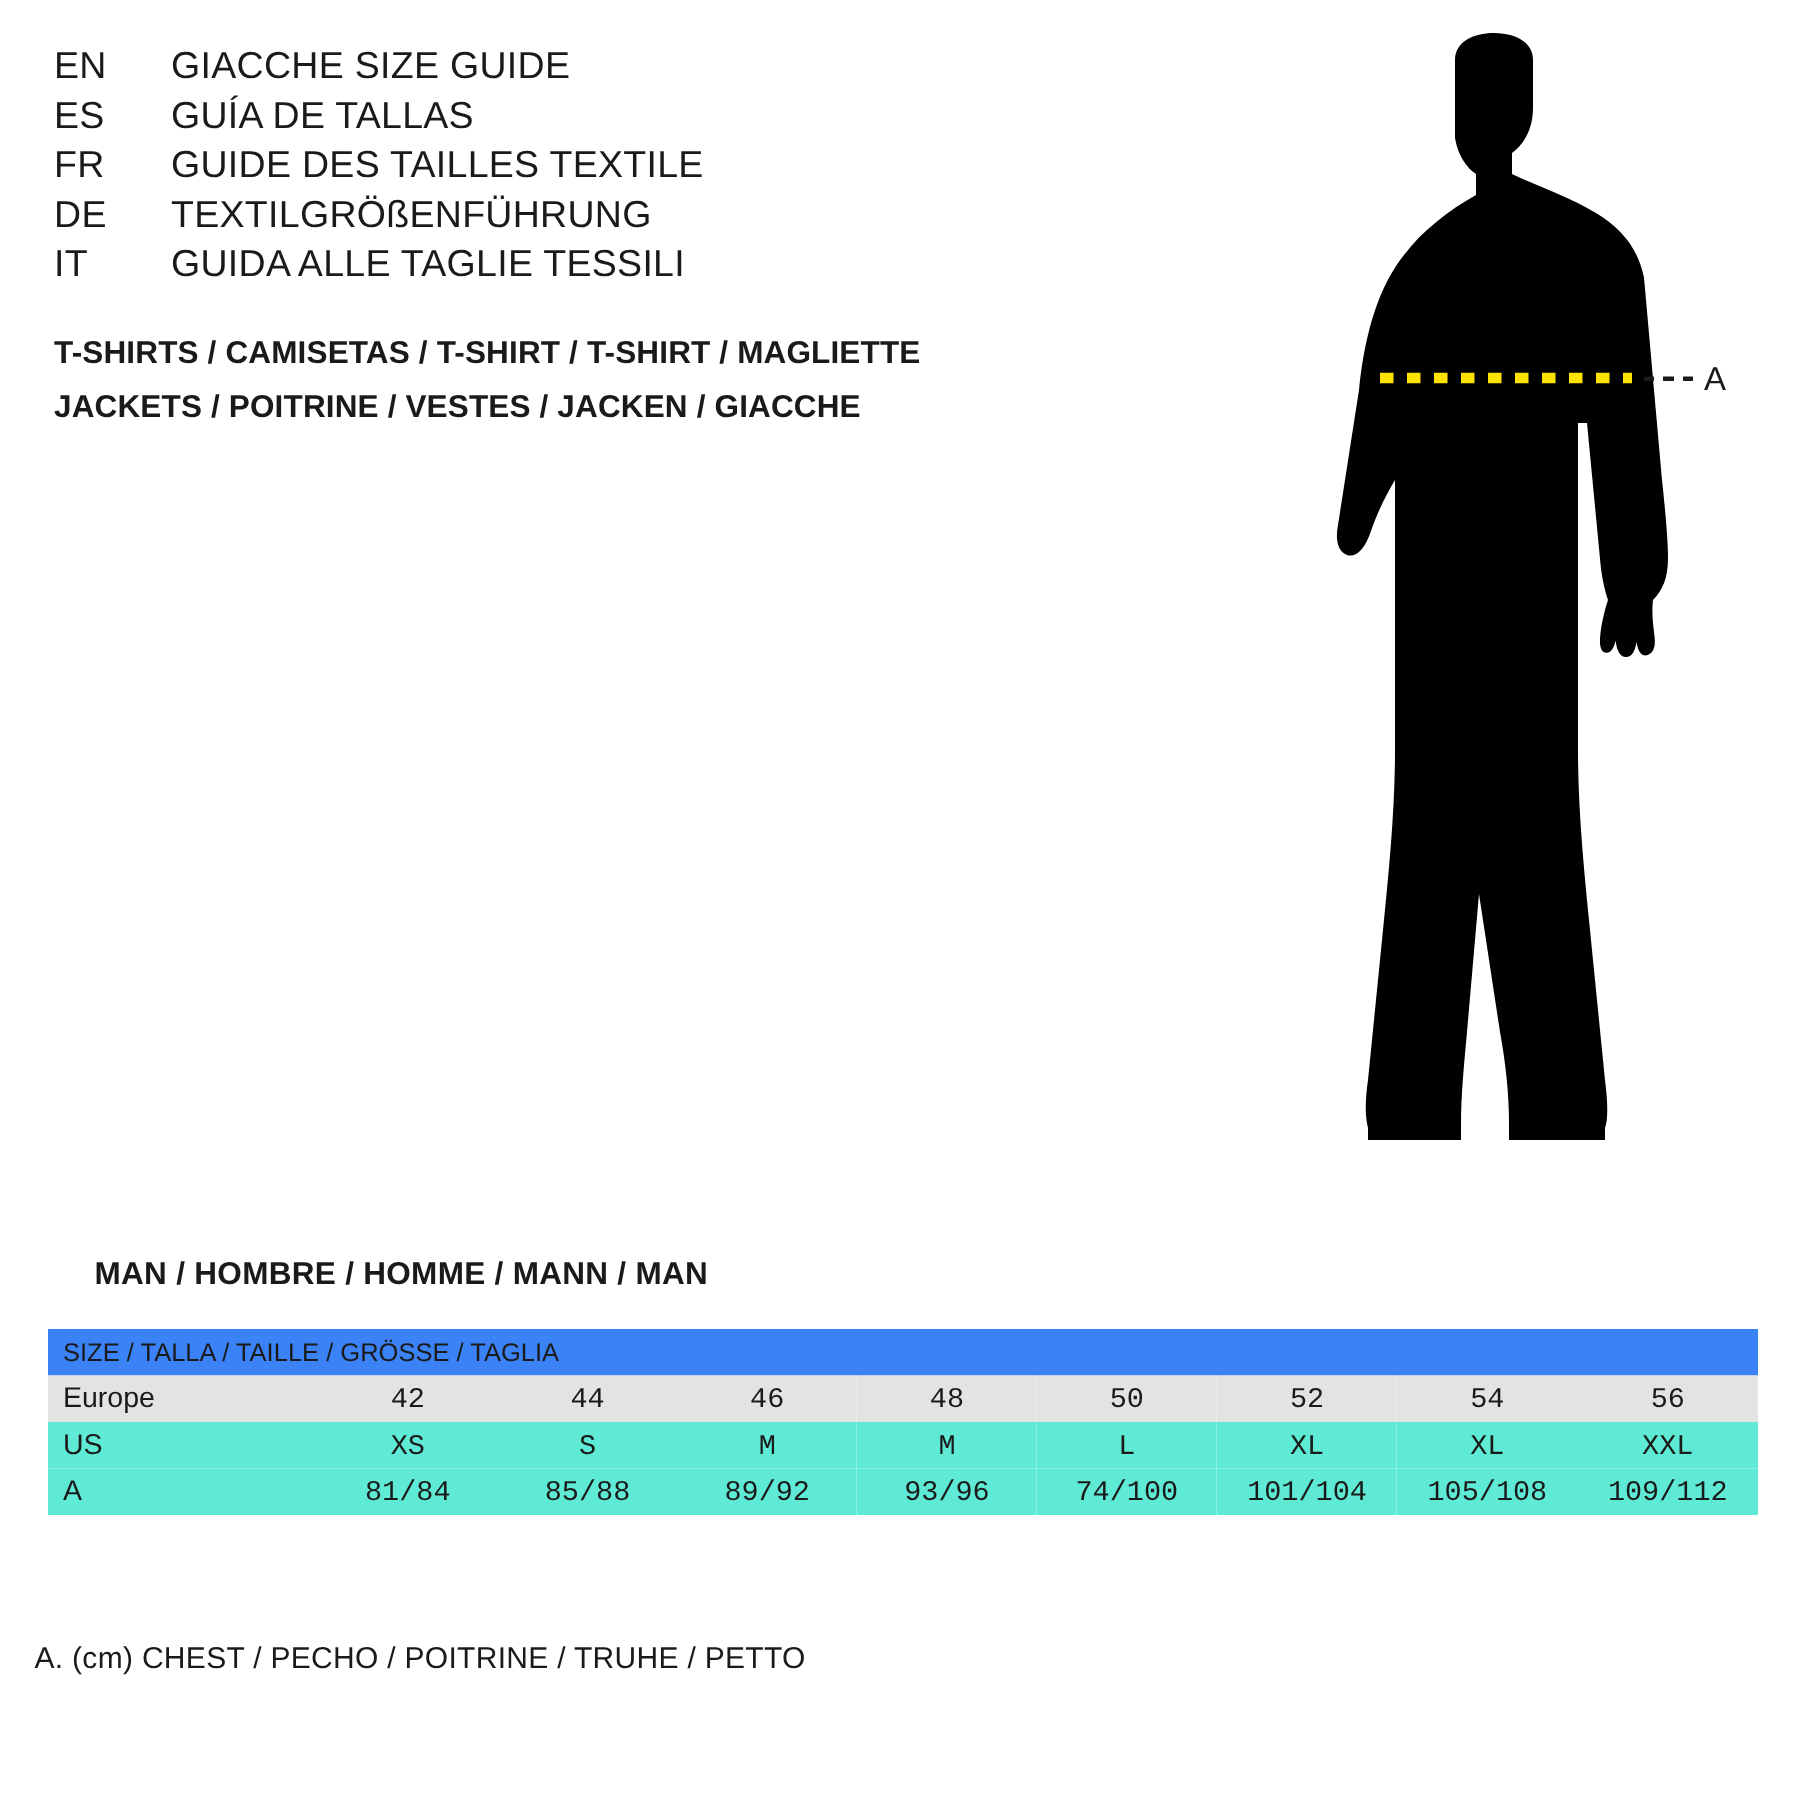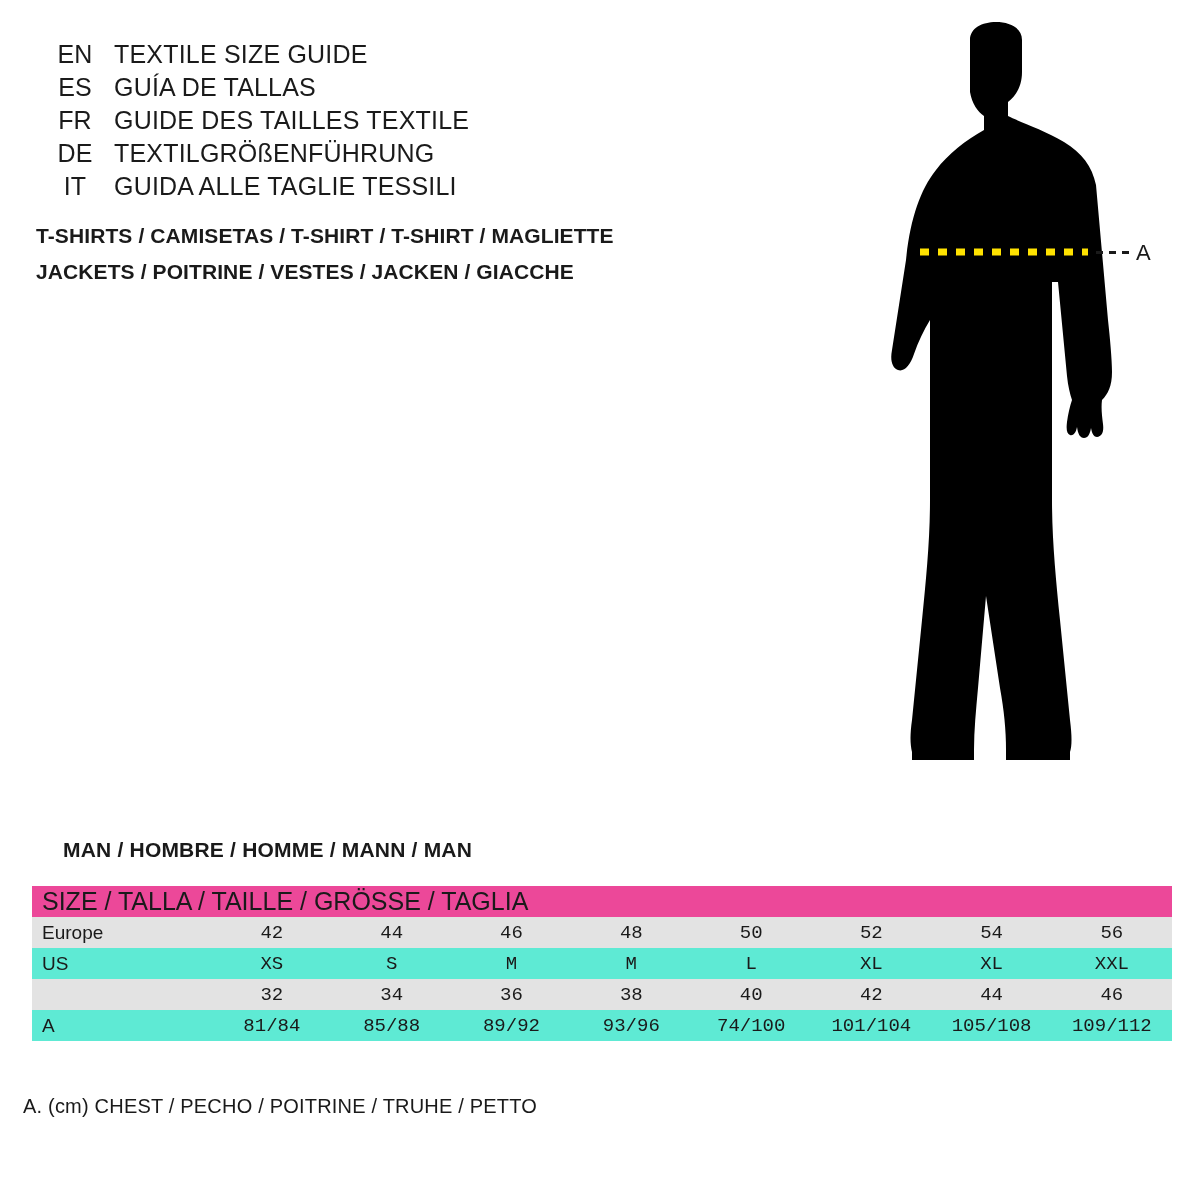--- a/index.html
+++ b/index.html
@@ -13,23 +13,22 @@
     position: relative;
     font-family: "Liberation Sans", sans-serif;
     color: #1a1a1a;
     overflow: hidden;
   }
 
   
   .lang-block {
     position: absolute;
     left: 36px;
-    top: 40px;
+    top: 30px;
     width: 700px;
-    text-align: center;
   }
   .lang-row {
     display: flex;
     align-items: baseline;
     height: 33px;
   }
   .lang-code {
     width: 78px;
     font-size: 25px;
     letter-spacing: 0.2px;
@@ -103,22 +102,22 @@
     width: 1140px;
     border-collapse: collapse;
     font-size: 19px;
   }
   table.size-table td {
     padding: 0;
     height: 31px;
     color: #1a1a1a;
   }
   .row-header td {
-    background: #ec4899;
-    font-size: 25px;
+    background: #3b82f6;
+    font-size: 17px;
     height: 30px;
   }
   .row-shade td {
     background: #e3e3e3;
   }
   .row-plain td {
     background: #5eead4;
   }
   .cell-label {
     width: 172px;
@@ -139,21 +138,21 @@
     letter-spacing: 0.2px;
     color: #1a1a1a;
   }
 </style>
 </head>
 <body>
 
 <div class="lang-block">
   <div class="lang-row">
     <span class="lang-code">EN</span>
-    <span class="lang-text">TEXTILE SIZE GUIDE</span>
+    <span class="lang-text">GIACCHE SIZE GUIDE</span>
   </div>
   <div class="lang-row">
     <span class="lang-code">ES</span>
     <span class="lang-text">GUÍA DE TALLAS</span>
   </div>
   <div class="lang-row">
     <span class="lang-code">FR</span>
     <span class="lang-text">GUIDE DES TAILLES TEXTILE</span>
   </div>
   <div class="lang-row">
@@ -280,31 +279,20 @@
       <td class="cell-val">XS</td>
       <td class="cell-val">S</td>
       <td class="cell-val">M</td>
       <td class="cell-val">M</td>
       <td class="cell-val">L</td>
       <td class="cell-val">XL</td>
       <td class="cell-val">XL</td>
       <td class="cell-val">XXL</td>
     </tr>
 
-    <tr class="row-shade">
-      <td class="cell-label"></td>
-      <td class="cell-val">32</td>
-      <td class="cell-val">34</td>
-      <td class="cell-val">36</td>
-      <td class="cell-val">38</td>
-      <td class="cell-val">40</td>
-      <td class="cell-val">42</td>
-      <td class="cell-val">44</td>
-      <td class="cell-val">46</td>
-    </tr>
 
     <tr class="row-plain">
       <td class="cell-label">A</td>
       <td class="cell-val">81/84</td>
       <td class="cell-val">85/88</td>
       <td class="cell-val">89/92</td>
       <td class="cell-val">93/96</td>
       <td class="cell-val">74/100</td>
       <td class="cell-val">101/104</td>
       <td class="cell-val">105/108</td>

